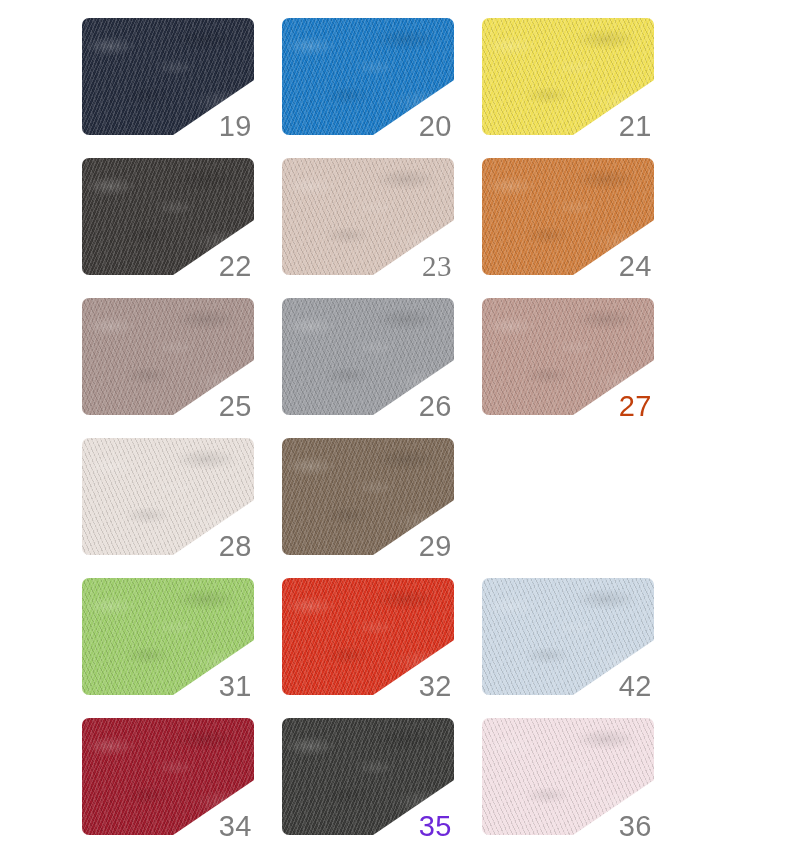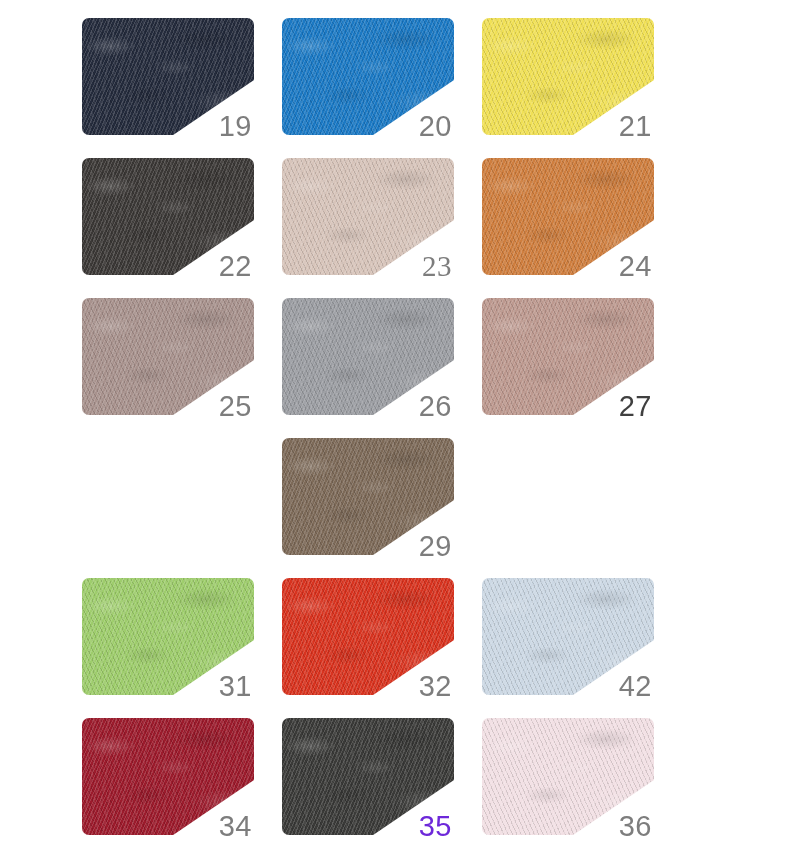--- a/index.html
+++ b/index.html
@@ -166,21 +166,29 @@
         <div class="swatch-mottle"></div>
       </div>
       <div class="swatch-number" style="color: rgb(125, 125, 125);">26</div>
     </div>
     <div class="swatch-cell" style="left: 482px; top: 298px;">
       <div class="swatch-chip">
         <div class="swatch-fill" style="background-color: rgb(189, 153, 143);"></div>
         <div class="swatch-texture"></div>
         <div class="swatch-mottle"></div>
       </div>
-      <div class="swatch-number" style="color: #404040;">27</div>
+      <div class="swatch-number" style="color: #c2410c;">27</div>
+    </div>
+    <div class="swatch-cell" style="left: 82px; top: 438px;">
+      <div class="swatch-chip">
+        <div class="swatch-fill" style="background-color: rgb(232, 224, 219);"></div>
+        <div class="swatch-texture"></div>
+        <div class="swatch-mottle"></div>
+      </div>
+      <div class="swatch-number" style="color: rgb(125, 125, 125);">28</div>
     </div>
     <div class="swatch-cell" style="left: 282px; top: 438px;">
       <div class="swatch-chip">
         <div class="swatch-fill" style="background-color: rgb(125, 106, 88);"></div>
         <div class="swatch-texture"></div>
         <div class="swatch-mottle"></div>
       </div>
       <div class="swatch-number" style="color: rgb(125, 125, 125);">29</div>
     </div>
     <div class="swatch-cell" style="left: 82px; top: 578px;">

